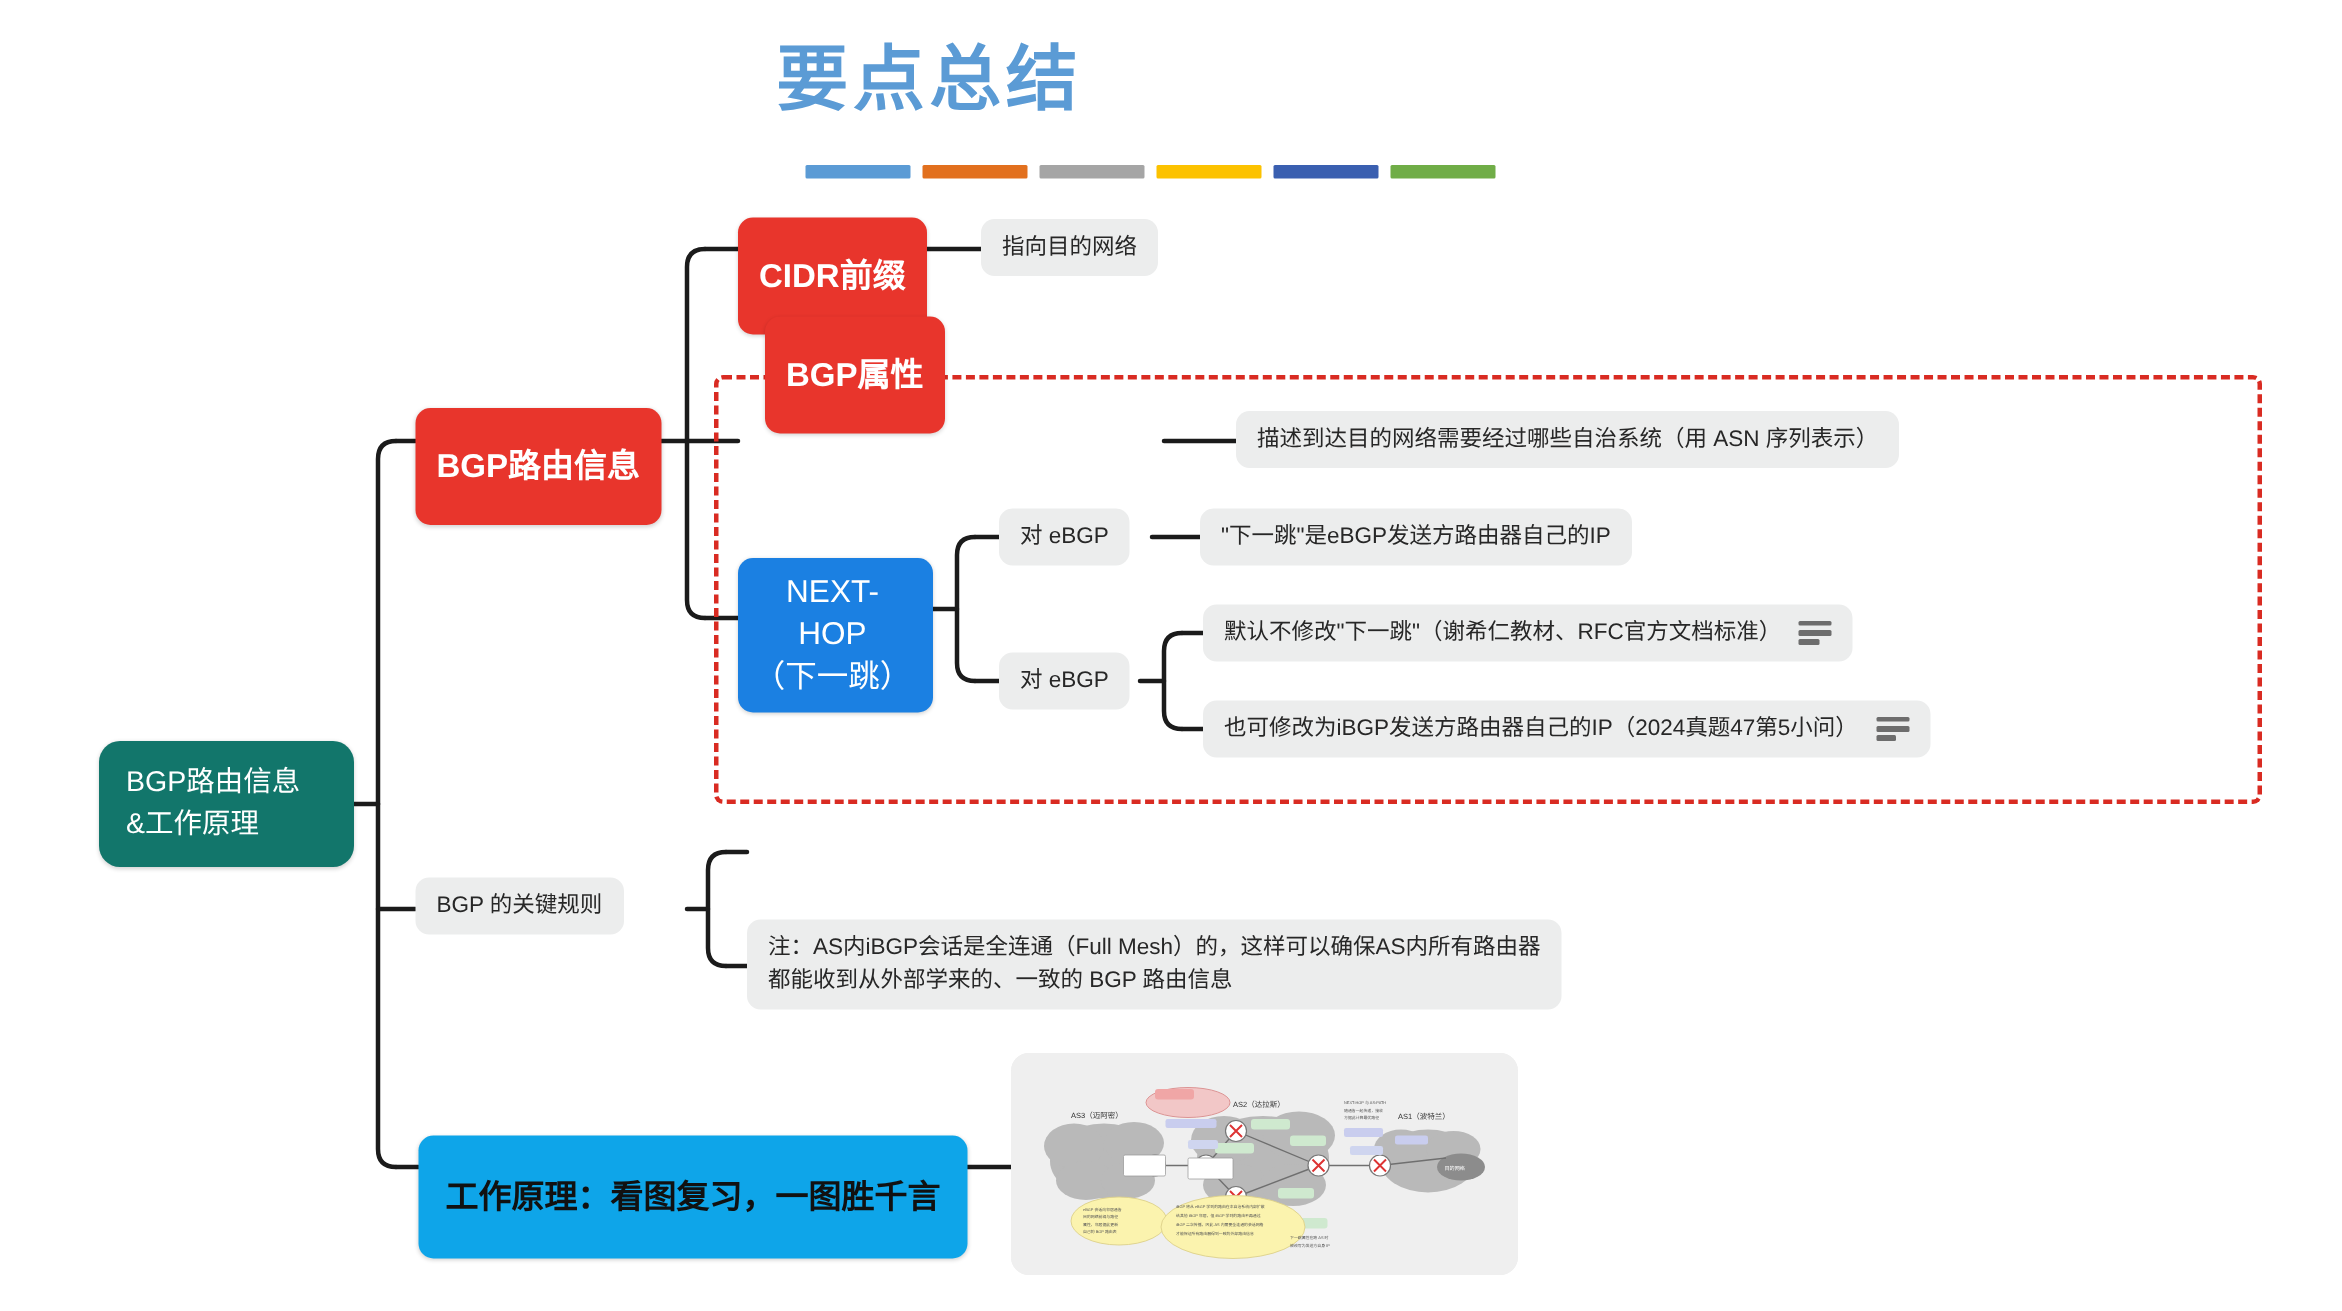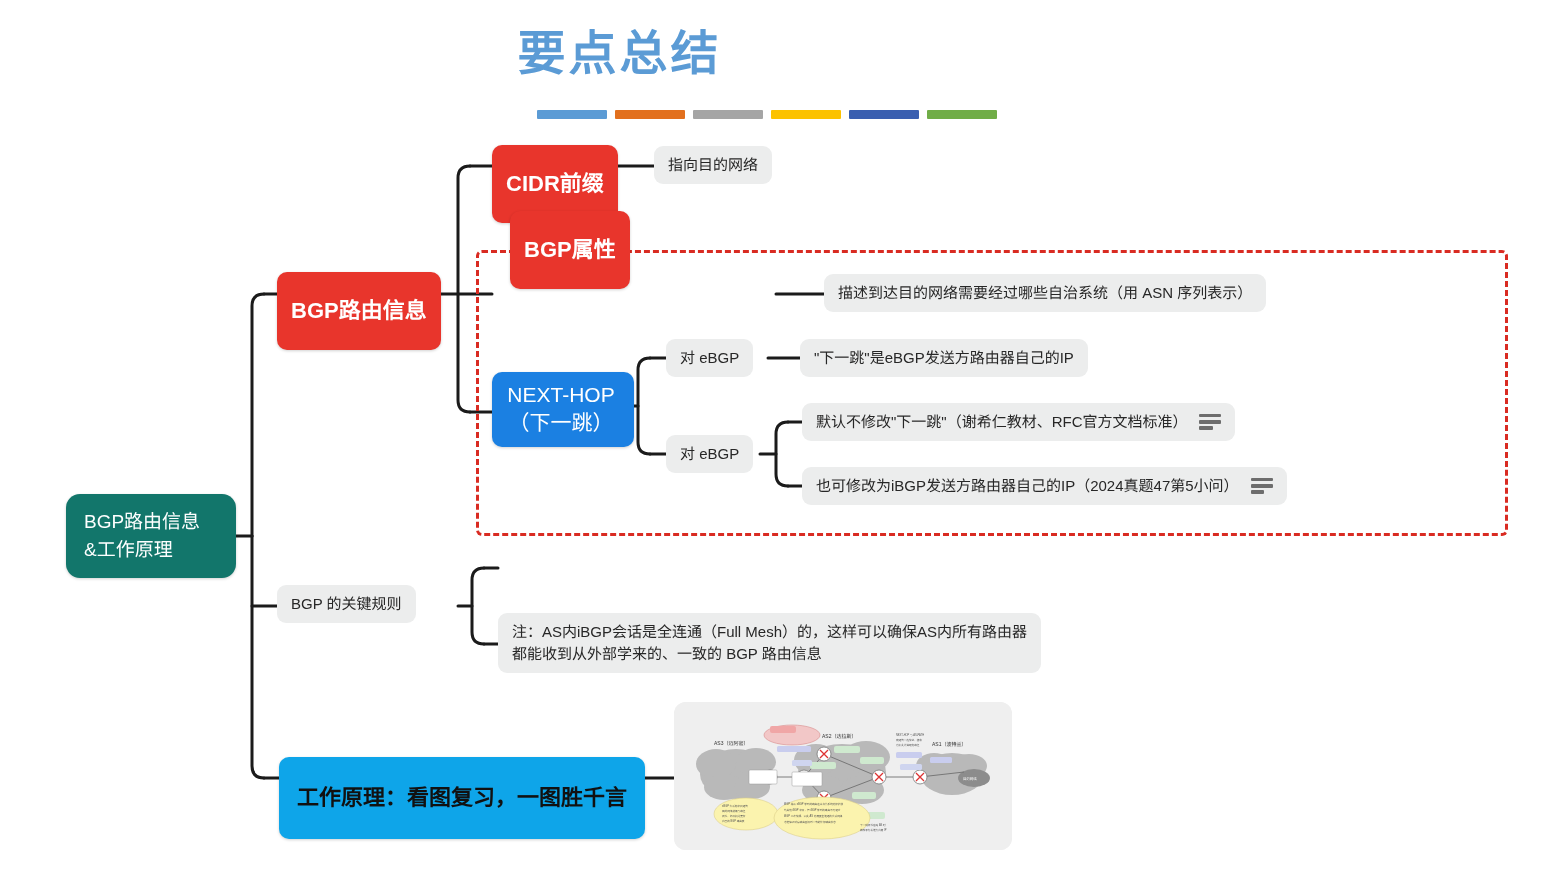--- a/index.html
+++ b/index.html
@@ -247,21 +247,21 @@
 
   <div class="node node-red" style="left:492px; top:145px;">CIDR前缀</div>
 
   <div class="node node-chip" style="left:654px; top:146px;">指向目的网络</div>
 
   <div class="node node-red" style="left:510px; top:211px;">BGP属性</div>
 
 
   <div class="node node-chip" style="left:824px; top:274px;">描述到达目的网络需要经过哪些自治系统（用 ASN 序列表示）</div>
 
-  <div class="node node-blue" style="left:492px; top:372px; width:142px; justify-content:center; text-align:center;padding-left:10px;">NEXT-HOP
+  <div class="node node-blue" style="left:492px; top:372px; width:130px; justify-content:center; text-align:center;padding-left:10px;">NEXT-HOP
 （下一跳）</div>
 
   <div class="node node-chip" style="left:666px; top:339px;">对 eBGP</div>
 
   <div class="node node-chip" style="left:800px; top:339px;">"下一跳"是eBGP发送方路由器自己的IP</div>
 
   <div class="node node-chip" style="left:666px; top:435px;">对 eBGP</div>
 
   <div class="node node-chip with-icon" style="left:802px; top:403px;">
     <span>默认不修改"下一跳"（谢希仁教材、RFC官方文档标准）</span>

